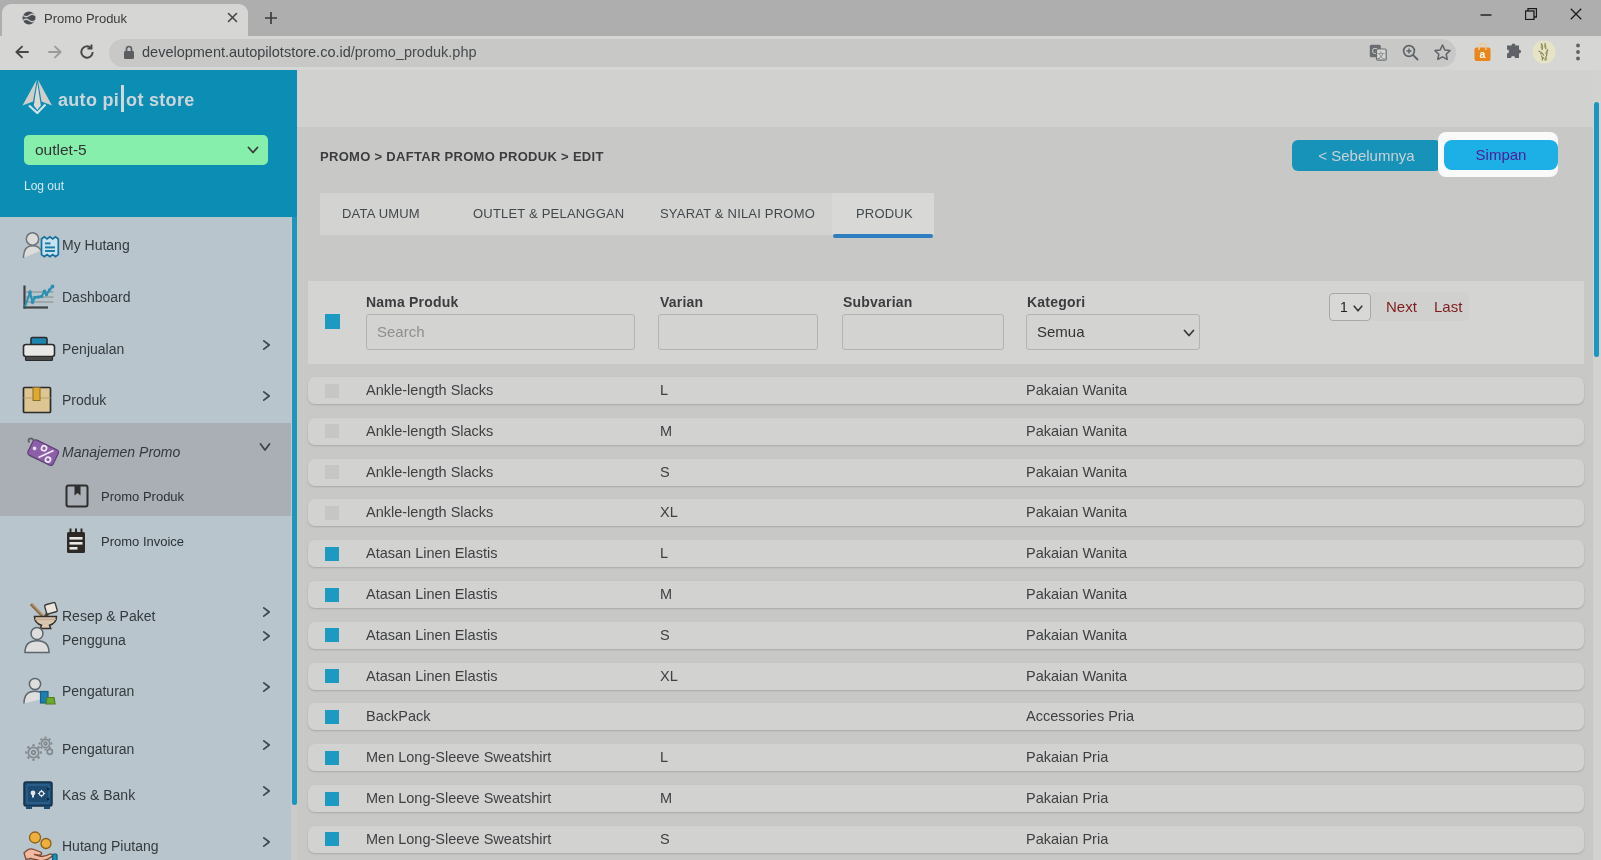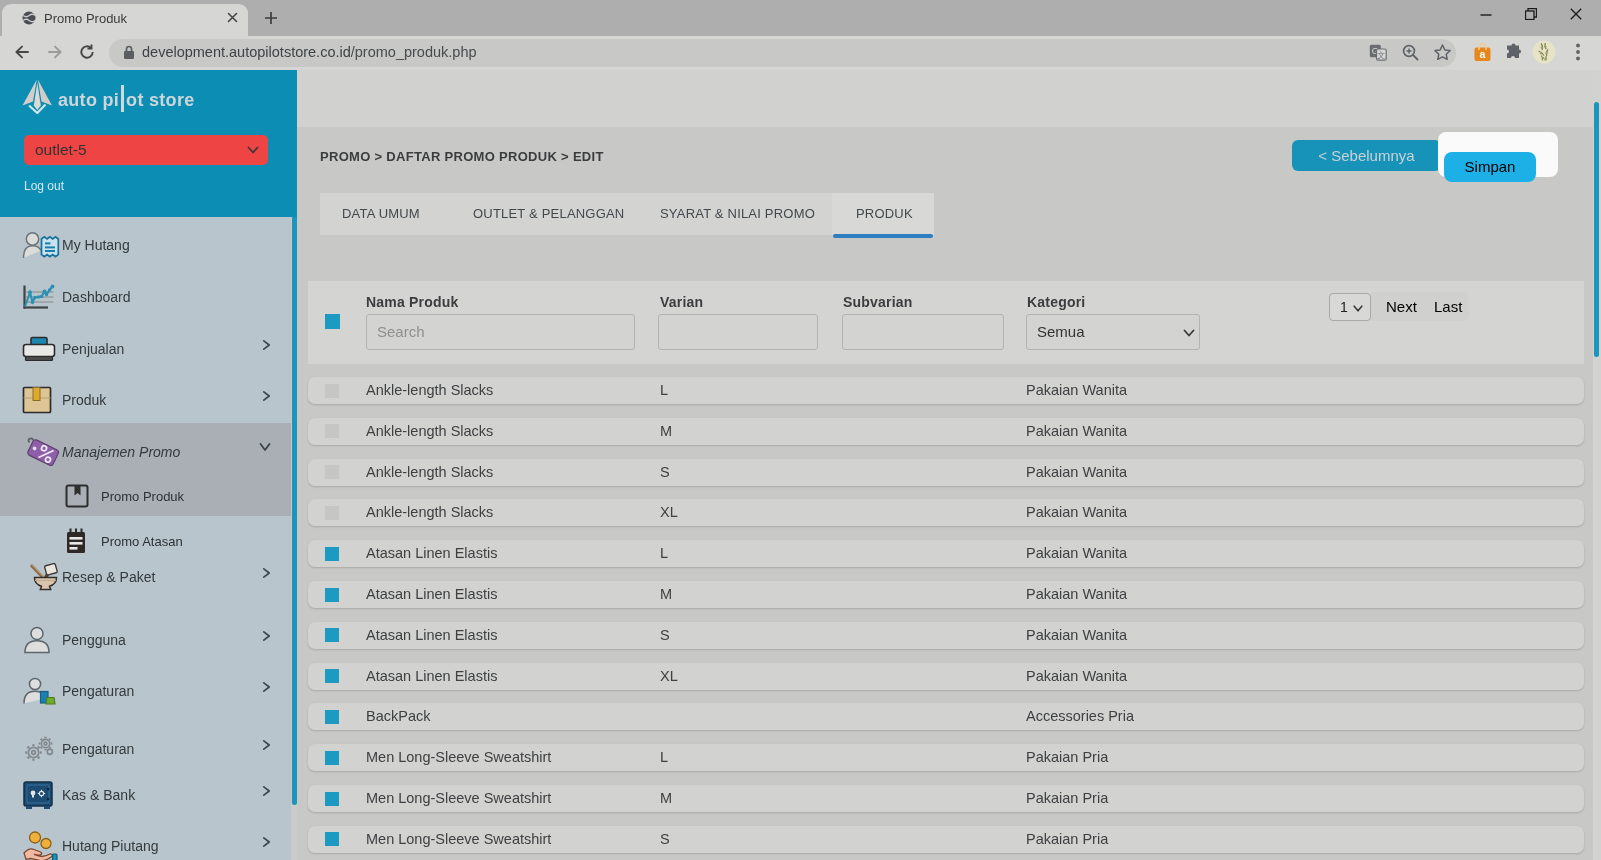--- a/index.html
+++ b/index.html
@@ -15,47 +15,47 @@
   #url { left:142px; top:44px; font-size:14.5px; color:#3e4246; letter-spacing:0; }
   #url span.path { color:#474b4e;text-align:center; }
 
   #side-teal { left:0; top:70px; width:297px; height:147px; background:#0c8db3; }
   #side-menu { left:0; top:217px; width:291px; height:643px; background:#b9c5cc; }
   #side-active { left:0; top:423px; width:291px; height:93px; background:#a9afb4; }
   #sb-thumb { left:292px; top:217px; width:5px; height:588px; background:#1c96bc; border-radius:0 0 3px 3px; }
   #sb-track { left:291px; top:805px; width:6px; height:55px; background:#cbcbca; }
   #logo-text { left:58px; top:85px; font-size:18px; color:#ccd6da; letter-spacing:0.3px; font-weight:bold; }
   #logo-bar2 { display:inline-block; width:3px; height:27px; background:#cfd9dd; margin:0 2px; vertical-align:-6px; }
-  #outlet { left:24px; top:135px; width:244px; height:30px; background:#ef4444; border-radius:5px; font-size:15.5px; color:#333; line-height:30px; padding-left:11px; }
+  #outlet { left:24px; top:135px; width:244px; height:30px; background:#86efac; border-radius:5px; font-size:15.5px; color:#333; line-height:30px; padding-left:11px; }
   #outlet .sc { position:absolute; right:9px; top:11px; line-height:0; font-size:0; }
   #logout { left:24px; top:179px; font-size:12px; color:#d5e9ef; }
   .mitem { left:0; width:291px; height:52px; }
   .mlabel { position:absolute; left:62px; top:50%; transform:translateY(-50%); font-size:14px; color:#333a3e; }
   .slabel { position:absolute; left:101px; top:50%; transform:translateY(-50%); font-size:13px; color:#2c3236; }
   .chev { position:absolute; left:262px; top:calc(50% - 4px); transform:translateY(-50%); height:12px; line-height:0; font-size:0; }
   .icon { position:absolute; left:22px; top:50%; transform:translateY(-50%); line-height:0; }
   .sicon { position:absolute; left:65px; top:50%; transform:translateY(-50%); line-height:0; }
 
   #band { left:297px; top:70px; width:1304px; height:57px; background:#d1d1d0; }
   #crumb { left:320px; top:149px; font-size:13px; font-weight:bold; letter-spacing:0.3px; color:#3b3c3e; }
   #btn-seb { left:1292px; top:140px; width:149px; height:31px; background:#1792b9; border-radius:6px; color:#c9d2d6; font-size:15px; text-align:center; line-height:31px; }
   #whitebox { left:1438px; top:132px; width:120px; height:45px; background:#fafafa; border-radius:8px; }
-  #btn-simpan { left:1444px; top:152px; width:92px; height:30px; background:#1cb0e6; border-radius:8px; color:#000000; font-size:15px; text-align:center; line-height:30px; }
+  #btn-simpan { left:1444px; top:140px; width:114px; height:30px; background:#1cb0e6; border-radius:8px; color:#4c1d95; font-size:15px; text-align:center; line-height:30px; }
   #tabbar { left:320px; top:193px; width:614px; height:42px; background:#d3d3d1; }
   .tabtxt { position:absolute; top:0; height:42px; line-height:42px; font-size:13px; letter-spacing:0.2px; color:#42494e; }
   #tab-produk { left:832px; top:193px; width:102px; height:42px; background:#d8d8d6; }
   #tab-underline { left:833px; top:234px; width:100px; height:3.5px; background:#2e7ec0; border-radius:2px; }
 
   #filter { left:308px; top:281px; width:1276px; height:83px; background:#d4d4d3; }
   .flabel { position:absolute; top:13px; font-size:14px; font-weight:bold; color:#3c3d3f; letter-spacing:0.2px; }
   .finput { position:absolute; top:33px; height:36px; border:1px solid #b3b3b2; border-radius:3px; background:#d3d3d2; font-size:15px; line-height:34px; padding-left:10px; }
   #cb-all { position:absolute; left:17px; top:33px; width:15px; height:15px; background:#1d9ac2; }
   .ph { color:#8f8f8e; }
   #pg-sel { position:absolute; left:1021px; top:12px; width:42px; height:28px; border:1px solid #a8a8a7; border-radius:4px; background:#d8d8d7; font-size:14px; color:#222; line-height:26px; padding-left:10px; }
-  #pg-bar { position:absolute; left:1063px; top:11px; width:98px; height:29px; background:#d0d0cf; border-radius:0 6px 6px 0; font-size:15px; color:#000000; line-height:29px; }
+  #pg-bar { position:absolute; left:1063px; top:11px; width:98px; height:29px; background:#d0d0cf; border-radius:0 6px 6px 0; font-size:15px; color:#7f1d1d; line-height:29px; }
 
   .row { left:308px; width:1276px; height:27px; background:#d2d2d1; border-radius:7px; box-shadow:0 1px 2px rgba(0,0,0,0.16); }
   .rcb { position:absolute; left:16.5px; top:6.5px; width:14px; height:14px; }
   .cbon { background:#1d9ac2; }
   .cboff { background:#c6c6c5; }
   .rname { position:absolute; left:58px; top:0; height:27px; line-height:27px; font-size:14.5px; color:#3f4042; }
   .rvar { position:absolute; left:352px; top:0; height:27px; line-height:27px; font-size:14.5px; color:#3f4042; }
   .rkat { position:absolute; left:718px; top:0; height:27px; line-height:27px; font-size:14.5px; color:#3f4042; }
 
   #vtrack { left:1593px; top:70px; width:8px; height:790px; background:#d2d2d1; }
@@ -242,23 +242,23 @@
 <div class="abs mitem" style="top:515px;">
     <div class="sicon"><svg width="22" height="26" viewBox="0 0 22 26" style="">
 <rect x="2" y="4" width="18" height="21" rx="1.5" fill="#2e2925"></rect>
 <line x1="5.5" y1="4.5" x2="5.5" y2="0.5" stroke="#2e2925" stroke-width="2"></line>
 <line x1="11" y1="4.5" x2="11" y2="0.5" stroke="#2e2925" stroke-width="2"></line>
 <line x1="16.5" y1="4.5" x2="16.5" y2="0.5" stroke="#2e2925" stroke-width="2"></line>
 <rect x="4.5" y="9" width="13" height="2.6" fill="#e8e8e8"></rect>
 <rect x="4.5" y="14" width="13" height="2.6" fill="#e8e8e8"></rect>
 <rect x="4.5" y="19" width="8" height="2.6" fill="#e8e8e8"></rect>
 </svg></div>
-    <div class="slabel">Promo Atasan</div>
-  </div>
-<div class="abs mitem" style="top:551px;">
+    <div class="slabel">Promo Invoice</div>
+  </div>
+<div class="abs mitem" style="top:590px;">
     <div class="icon"><svg width="36" height="30" viewBox="0 0 36 30" style="">
 <line x1="9" y1="3" x2="20.5" y2="15" stroke="#8a6a45" stroke-width="3.2"></line>
 <line x1="9.8" y1="2.6" x2="21" y2="14.3" stroke="#b99b73" stroke-width="1.2"></line>
 <polygon points="26.5,6.5 21.5,16 25,17 29.5,8.5" fill="#5b4632"></polygon>
 <g transform="rotate(-16 29 7.5)">
           <rect x="23.5" y="2.5" width="11" height="9.5" rx="1.5" fill="#ece5db" stroke="#3a3a3a" stroke-width="1.4"></rect>
         </g>
 <path d="M12.5 15.5 h22 c0 4.5 -3.2 7.6 -7 8.7 l1.2 3.3 h-10.4 l1.2 -3.3 c-3.8 -1.1 -7 -4.2 -7 -8.7 z" fill="#dac6af" stroke="#352f29" stroke-width="1.5"></path>
 <line x1="13" y1="18.5" x2="34" y2="18.5" stroke="#c4ac92" stroke-width="1.2"></line>
 </svg></div>

